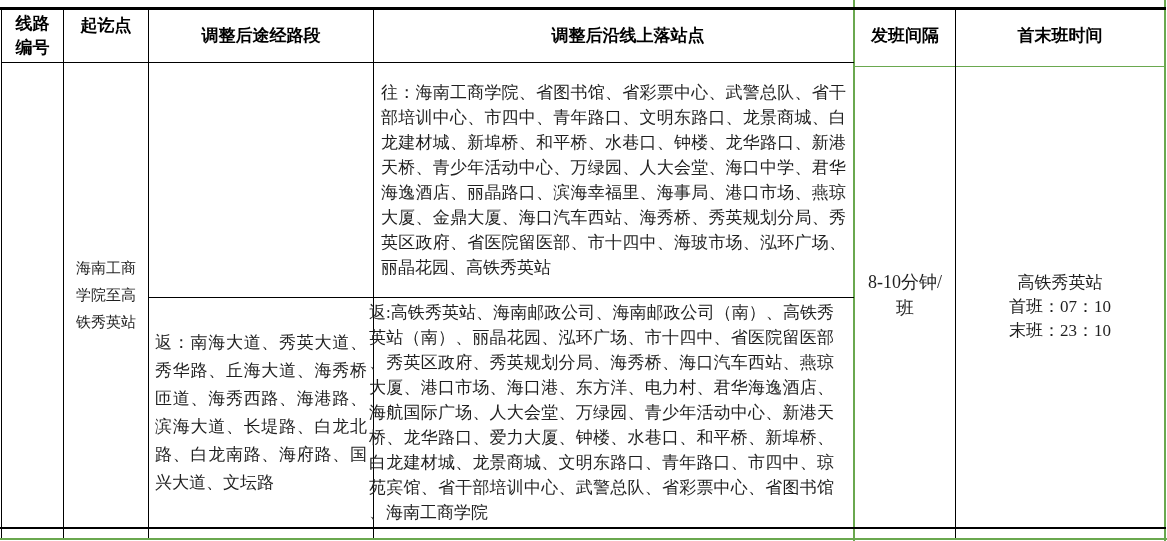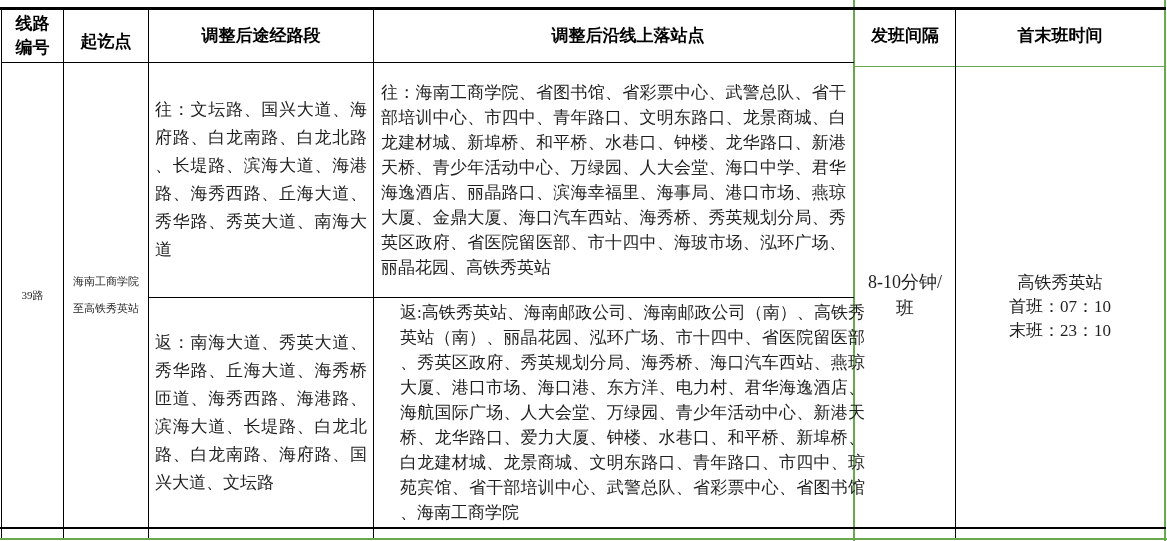--- a/index.html
+++ b/index.html
@@ -6,21 +6,21 @@
   #canvas{
     position:relative;width:1167px;height:541px;background:#ffffff;overflow:hidden;
     font-family:"Liberation Serif","DejaVu Serif",serif;
     color:#1f1f1f;
   }
   .line{position:absolute;}
   .black{background:#000000;}
   .green{background:#6aa84f;}
   .cell{position:absolute;display:flex;align-items:center;justify-content:center;box-sizing:border-box;}
   .hdr{font-weight:bold;font-size:17px;text-align:center;line-height:24px;color:#000;}
-  .center-txt{font-size:11px;text-align:center;line-height:27px;}
+  .center-txt{font-size:15px;text-align:center;line-height:27px;}
   .para{
     font-size:17px;text-align:justify;text-justify:inter-character;
     line-break:anywhere;word-break:break-all;width:100%;
   }
   .para3{line-height:28px;padding:0 6px;}
   .para4{line-height:25px;padding:0 7px;}
   .interval{font-size:18px;line-height:26px;text-align:center;width:86px;}
   .sched{font-size:17px;line-height:24px;text-align:center;}
   .sched .blk2{margin-top:24px;font-family:Liberation Serif, serif;}
 </style>
@@ -40,55 +40,49 @@
   <div class="line black" style="left:0;top:527px;width:1166px;height:2px;"></div>
   <div class="line black" style="left:1px;top:7px;width:1px;height:531px;"></div>
   <div class="line black" style="left:63px;top:7px;width:1px;height:531px;"></div>
   <div class="line black" style="left:148px;top:7px;width:1px;height:531px;"></div>
   <div class="line black" style="left:373px;top:7px;width:1px;height:531px;"></div>
   <div class="line black" style="left:955px;top:7px;width:1px;height:531px;"></div>
 
   <div class="cell hdr" style="left:2px;top:10px;width:61px;height:52px;padding:12px 9px;">
     <span>线路编号</span>
   </div>
-  <div class="cell hdr" style="left:64px;top:16px;width:84px;height:52px;">
+  <div class="cell hdr" style="left:64px;top:0;width:84px;height:52px;">
     <span>起讫点</span>
   </div>
   <div class="cell hdr" style="left:149px;top:10px;width:224px;height:52px;">
     <span>调整后途经路段</span>
   </div>
   <div class="cell hdr" style="left:388px;top:10px;width:480px;height:52px;">
     <span>调整后沿线上落站点</span>
   </div>
   <div class="cell hdr" style="left:855px;top:10px;width:100px;height:52px;">
     <span>发班间隔</span>
   </div>
   <div class="cell hdr" style="left:956px;top:10px;width:208px;height:52px;">
     <span>首末班时间</span>
   </div>
 
-  <div class="cell center-txt" style="left:2px;top:63px;width:61px;height:464px;">
-    <span>39路</span>
-  </div>
 
   <div class="cell center-txt" style="left:64px;top:63px;width:84px;height:464px;padding:0 5px;">
     <span>海南工商学院至高铁秀英站</span>
   </div>
 
-  <div class="cell" style="left:149px;top:63px;width:224px;height:234px;">
-    <div class="para para3">往：文坛路、国兴大道、海府路、白龙南路、白龙北路、长堤路、滨海大道、海港路、海秀西路、丘海大道、秀华路、秀英大道、南海大道</div>
-  </div>
   <div class="cell" style="left:149px;top:298px;width:224px;height:229px;justify-content:flex-end;">
     <div class="para para3">返：南海大道、秀英大道、秀华路、丘海大道、海秀桥匝道、海秀西路、海港路、滨海大道、长堤路、白龙北路、白龙南路、海府路、国兴大道、文坛路</div>
   </div>
 
   <div class="cell" style="left:374px;top:63px;width:479px;height:234px;">
     <div class="para para4">往：海南工商学院、省图书馆、省彩票中心、武警总队、省干部培训中心、市四中、青年路口、文明东路口、龙景商城、白龙建材城、新埠桥、和平桥、水巷口、钟楼、龙华路口、新港天桥、青少年活动中心、万绿园、人大会堂、海口中学、君华海逸酒店、丽晶路口、滨海幸福里、海事局、港口市场、燕琼大厦、金鼎大厦、海口汽车西站、海秀桥、秀英规划分局、秀英区政府、省医院留医部、市十四中、海玻市场、泓环广场、丽晶花园、高铁秀英站</div>
   </div>
-  <div class="cell" style="left:393px;top:298px;width:479px;height:229px;">
+  <div class="cell" style="left:362px;top:298px;width:479px;height:229px;">
     <div class="para para4">返:高铁秀英站、海南邮政公司、海南邮政公司（南）、高铁秀英站（南）、丽晶花园、泓环广场、市十四中、省医院留医部、秀英区政府、秀英规划分局、海秀桥、海口汽车西站、燕琼大厦、港口市场、海口港、东方洋、电力村、君华海逸酒店、海航国际广场、人大会堂、万绿园、青少年活动中心、新港天桥、龙华路口、爱力大厦、钟楼、水巷口、和平桥、新埠桥、白龙建材城、龙景商城、文明东路口、青年路口、市四中、琼苑宾馆、省干部培训中心、武警总队、省彩票中心、省图书馆、海南工商学院</div>
   </div>
 
   <div class="cell" style="left:855px;top:63px;width:100px;height:464px;">
     <div class="interval">8-10分钟/班</div>
   </div>
 
   <div class="cell" style="left:956px;top:63px;width:208px;height:464px;">
     <div class="sched">
       <div class="blk2">

